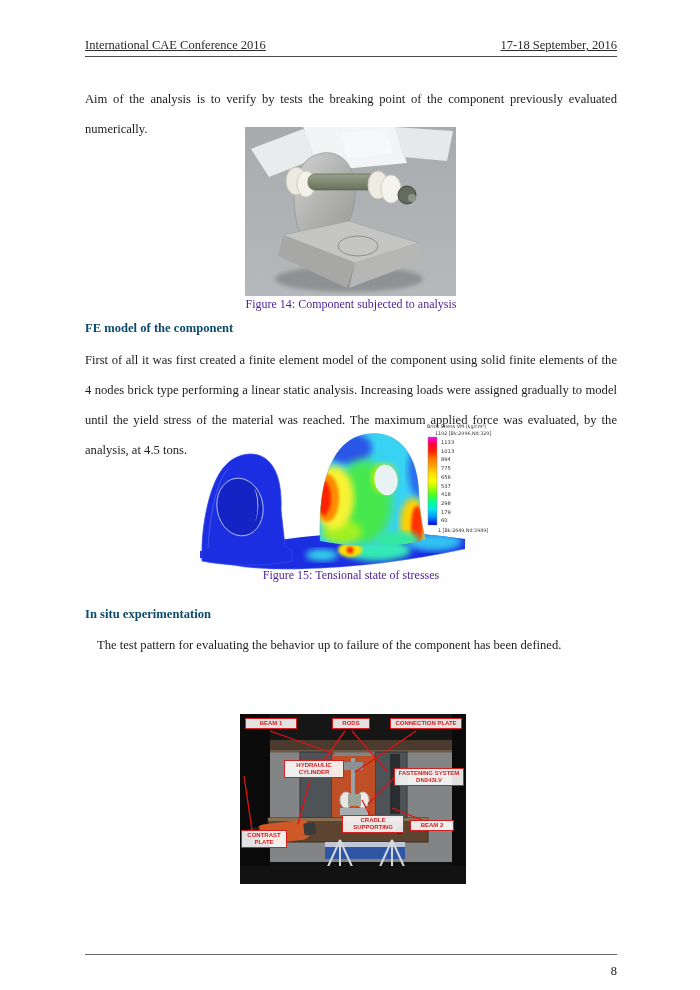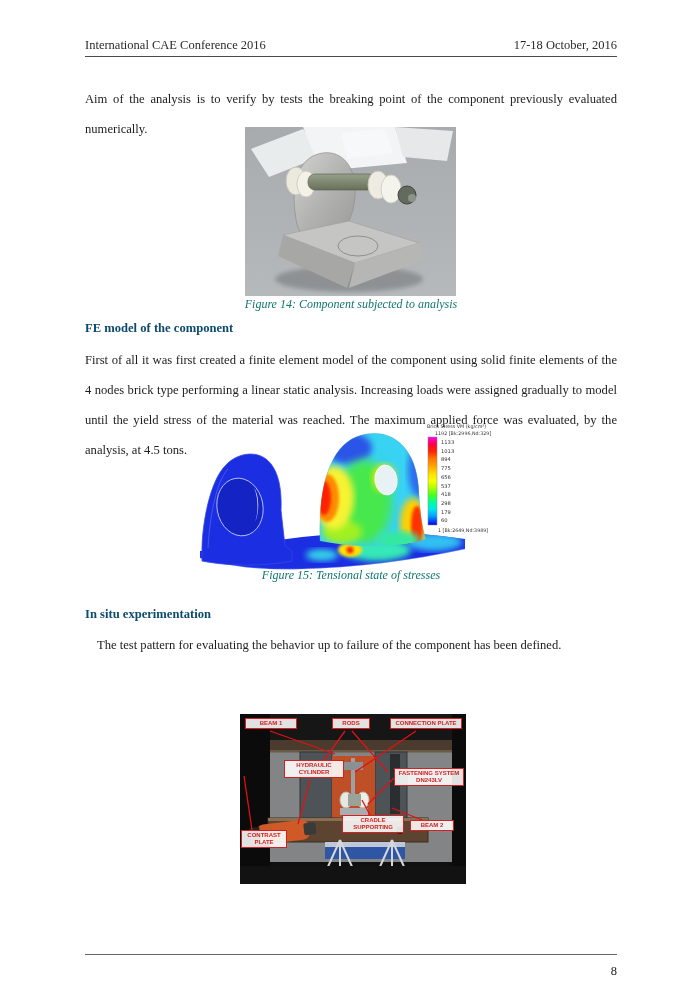--- a/index.html
+++ b/index.html
@@ -1,24 +1,24 @@
 <!DOCTYPE html>
 <html><head>
 <meta charset="utf-8">
 <style>
   html,body{margin:0;padding:0;background:#ffffff;}
   .page{position:relative;width:700px;height:990px;background:#ffffff;overflow:hidden;
         font-family:"Liberation Serif", serif;color:#1c1c1c;}
-  .hdr{position:absolute;top:38px;font-size:12.5px;color:#2a2a2a;}
+  .hdr{position:absolute;top:38px;font-size:12.5px;color:#2a2a2a;text-decoration:underline;}
   .hdr-left{left:85px;}
   .hdr-right{right:83px;}
   .hdr-rule{position:absolute;left:85px;right:83px;top:56px;border-top:1.6px solid #4a4a4a;}
   .col{position:absolute;left:85px;width:532px;}
   .para{font-size:12.6px;line-height:30px;text-align:justify;}
-  .caption{font-size:12px;font-style:italic;text-align:center;color:#0f766e;}
+  .caption{font-size:12px;text-align:center;color:#4c1d95;}
   .heading{font-size:12.6px;font-weight:bold;color:#0c4a6e;}
   .p-intro{top:84px;}
   .cap14{top:297px;}
   .h-fe{top:321px;}
   .p-fe{top:345px;}
   .cap15{top:568px;}
   .h-insitu{top:607px;}
   .p-insitu1{top:630px;margin-left:12px;}
   .p-insitu2{top:654px;}
   .fig14{position:absolute;left:245px;top:127px;width:211px;height:169px;}
@@ -39,21 +39,21 @@
   .ftr-rule{position:absolute;left:85px;right:83px;top:954px;border-top:1.6px solid #666;}
   .page-num{position:absolute;right:83px;top:964px;font-size:12.5px;color:#222;}
   .legend-text{font-family:"DejaVu Sans", sans-serif;fill:#333;}
 </style>
 </head>
 <body>
 
 <div class="page">
 
   <div class="hdr hdr-left">International CAE Conference 2016</div>
-  <div class="hdr hdr-right">17-18 October, 2016</div>
+  <div class="hdr hdr-right">17-18 September, 2016</div>
   <div class="hdr-rule"></div>
 
   <div class="col para p-intro">Aim of the analysis is to verify by tests the breaking point of the component previously evaluated numerically.</div>
 
   <div class="fig14">
     <svg width="211" height="169" viewBox="0 0 211 169">
       <defs>
         <linearGradient id="desk" x1="0" y1="0" x2="0" y2="1">
           <stop offset="0" stop-color="#a8abad"></stop>
             <stop offset="1" stop-color="#b6b9bb"></stop>

